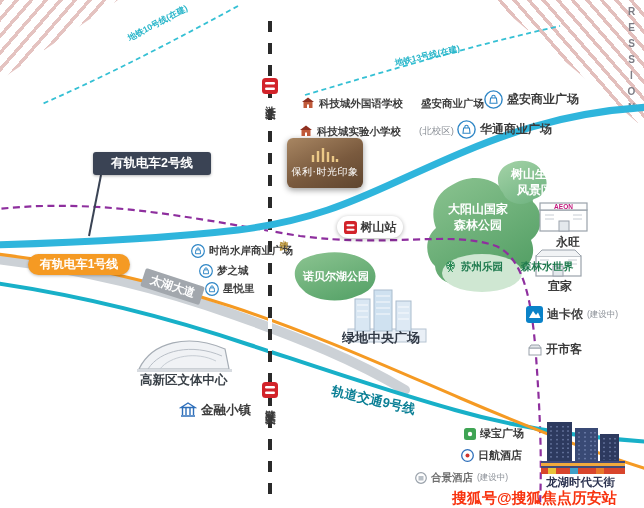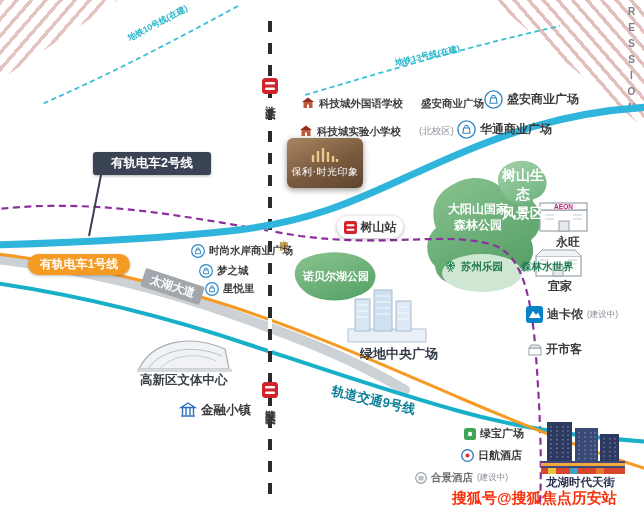--- a/index.html
+++ b/index.html
@@ -235,21 +235,21 @@
       <circle cx="9.5" cy="9.5" r="8.6" fill="#fff" stroke="#2e86c6" stroke-width="1.6"></circle>
       <path d="M6.6 8 h5.8 l.6 5.2 h-7 z M7.8 8 v-1.1 a1.7 1.7 0 0 1 3.4 0 V8" fill="none" stroke="#2e86c6" stroke-width="1.3"></path>
     </svg>
     <span class="t s10">星悦里</span>
   </div>
 
   <div class="parklabel" style="left:438px;top:201px;width:80px;font-size:12px">
     <div>大阳山国家</div>
     <div>森林公园</div>
   </div>
-  <div class="parklabel" style="left:498px;top:166px;width:50px;font-size:14px">
+  <div class="parklabel" style="left:510px;top:166px;width:50px;font-size:12px">
     <div>树山生态</div>
     <div>风景区</div>
   </div>
   <div class="parklabel" style="left:298px;top:269px;width:76px;font-size:11px">诺贝尔湖公园</div>
 
   <div class="lbl" style="left:444px;top:260px">
     <svg width="13" height="13" viewBox="0 0 13 13">
       <g stroke="#2a8a55" fill="none" stroke-width="1">
         <circle cx="6.5" cy="5.5" r="4"></circle>
           <path d="M6.5 1.5v8M2.6 5.5h7.8M3.7 2.7l5.6 5.6M9.3 2.7L3.7 8.3M4.2 12 L6.5 9.5 L8.8 12"></path>
@@ -276,21 +276,21 @@
     <span class="s8 muted">(建设中)</span>
   </div>
   <div class="lbl" style="left:528px;top:341px">
     <svg width="14" height="12" viewBox="0 0 14 12">
       <rect x="1" y="4" width="12" height="7" fill="#fff" stroke="#9aa2ab"></rect>
         <path d="M1 4 L3 1 h8 l2 3 Z" fill="#e3e7ea" stroke="#9aa2ab"></path>
     </svg>
     <span class="t s12">开市客</span>
   </div>
 
-  <div class="lbl" style="left:342px;top:345px;width:96px;justify-content:flex-end">
+  <div class="lbl" style="left:342px;top:329px;width:96px;justify-content:flex-start">
     <span class="t s13" style="color:#323a46">绿地中央广场</span>
   </div>
   <div class="lbl" style="left:140px;top:372px">
     <span class="t s125" style="color:#3a4148">高新区文体中心</span>
   </div>
   <div class="lbl" style="left:179px;top:401px">
     <svg width="18" height="18" viewBox="0 0 18 18">
       <g fill="none" stroke="#2e6fba" stroke-width="1.4">
         <path d="M2 6.5 L9 2 L16 6.5 Z"></path>
           <path d="M3.5 6.5v7.5M7 6.5v7.5M11 6.5v7.5M14.5 6.5v7.5M2 15h14"></path>

